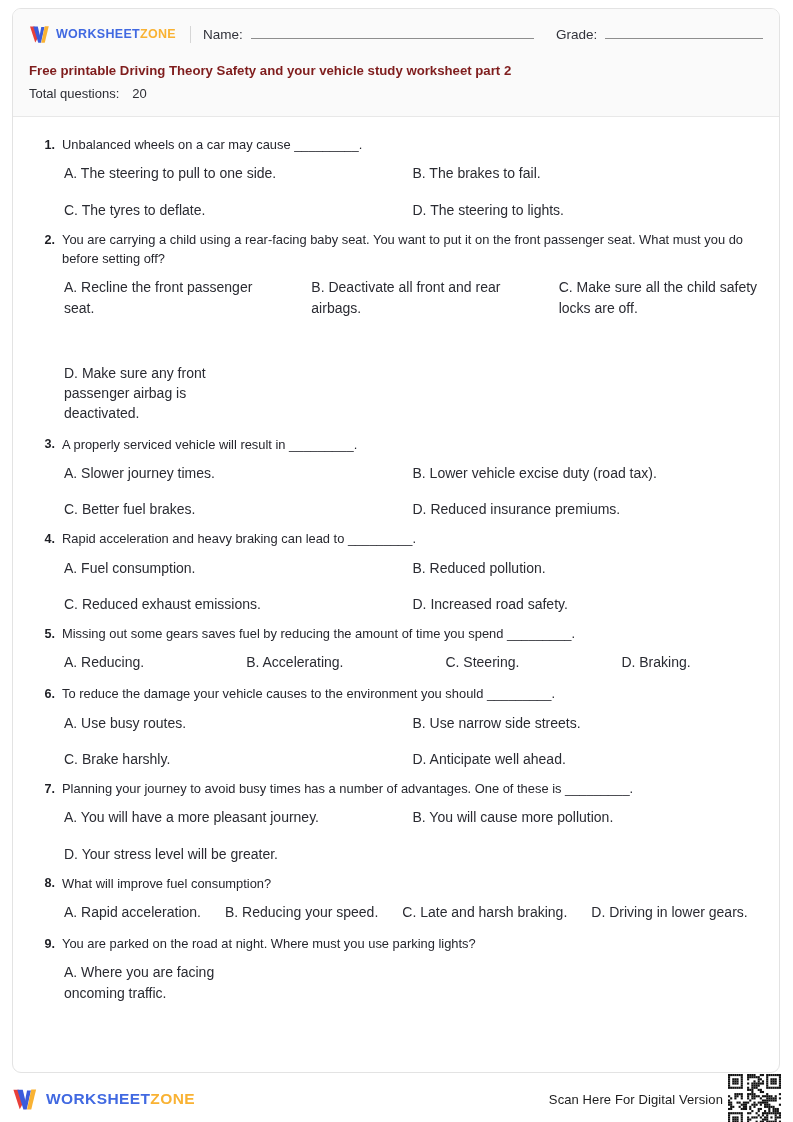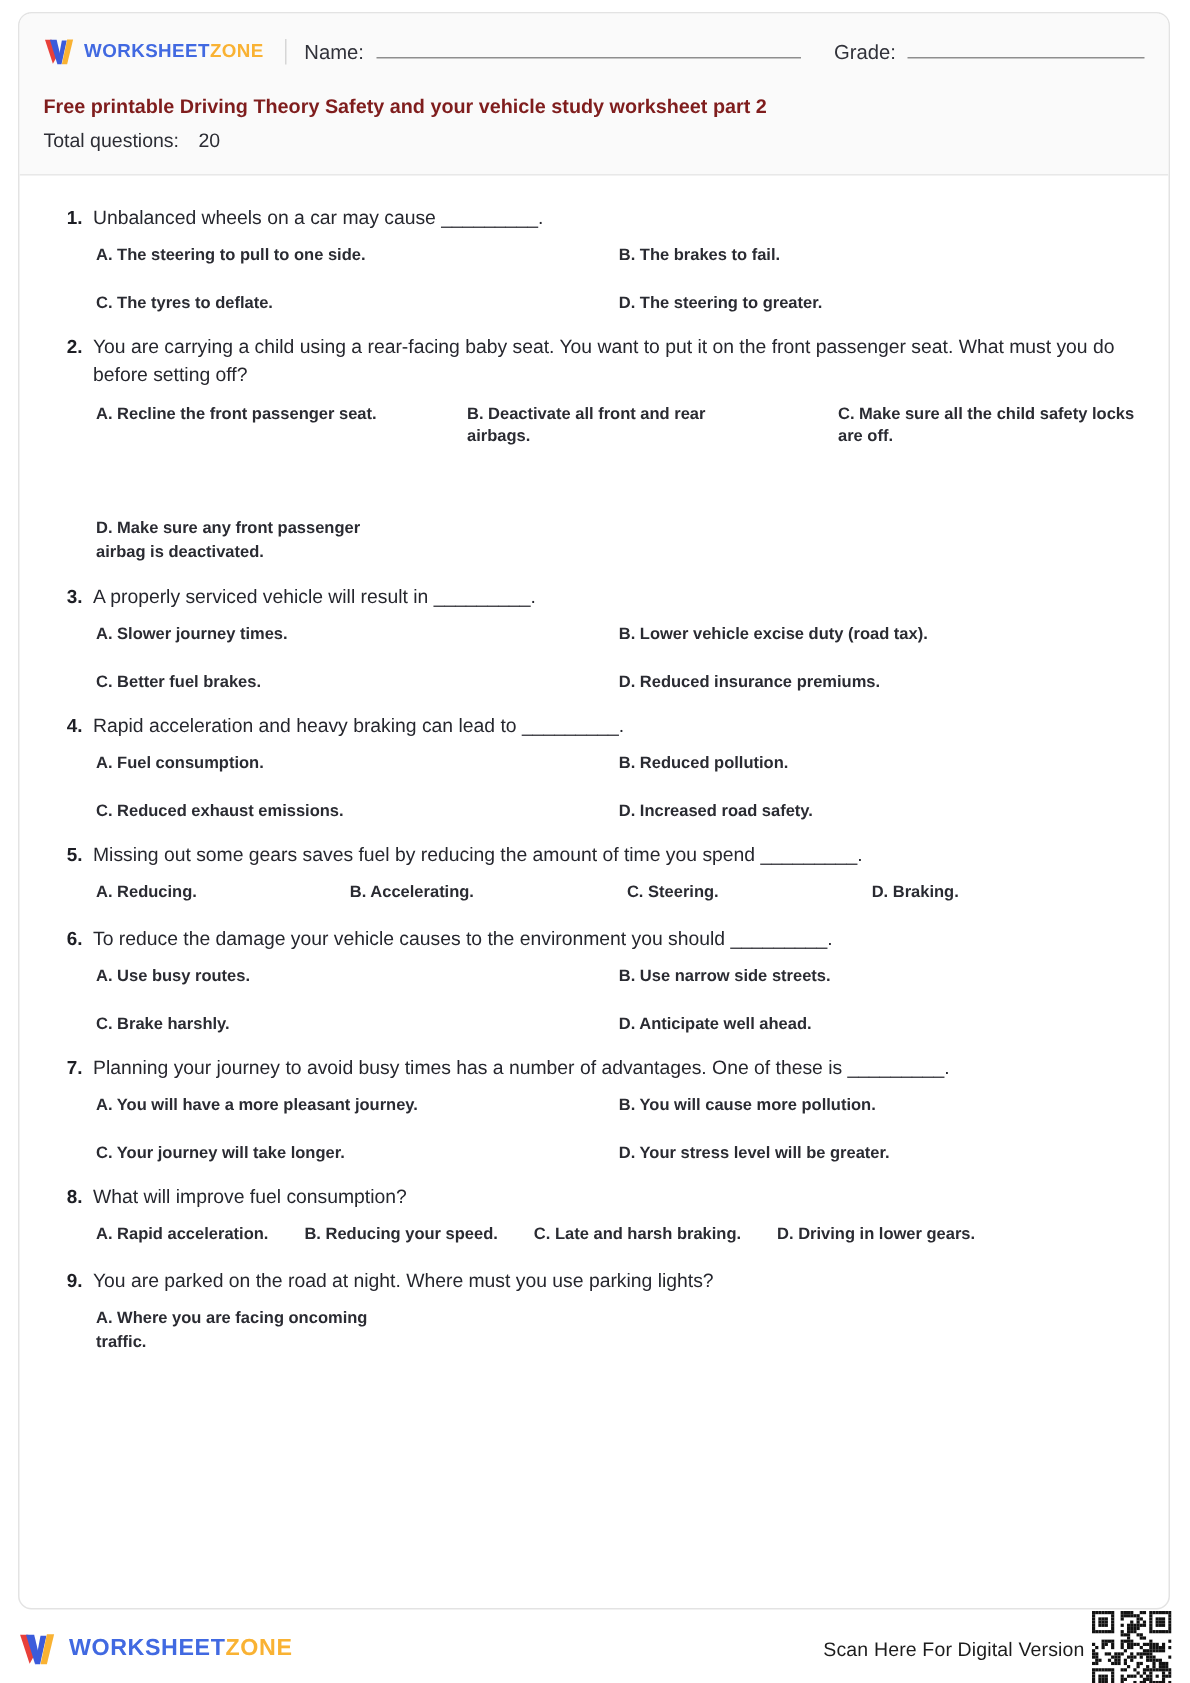--- a/index.html
+++ b/index.html
@@ -170,25 +170,24 @@
   }
 
   .opts-4 {
     display: flex;
     flex-wrap: nowrap;
     white-space: nowrap;
   }
   .opts-4 .opt { flex: 0 0 auto; }
 
   .opt {
-    font-size: 11px;
+    font-size: 14px;
     color: #2a2b32;
     line-height: 1.45;
     padding-left: 2px;
-    font-weight: bold;
   }
 
   
   .footer {
     position: absolute;
     left: 12px;
     right: 12px;
     top: 1082px;
     height: 34px;
     display: flex;
@@ -270,21 +269,21 @@
     <div class="body" id="questions-list">
         <div class="q" style="margin-bottom: 10px;">
           <div class="q-head">
             <span class="q-num">1.</span>
             <span class="q-text">Unbalanced wheels on a car may cause _________.</span>
           </div>
           <div class="opts opts-2">
             <div class="opt">A. The steering to pull to one side.</div>
             <div class="opt">B. The brakes to fail.</div>
             <div class="opt">C. The tyres to deflate.</div>
-            <div class="opt">D. The steering to greater.</div>
+            <div class="opt">D. The steering to lights.</div>
           </div>
         </div>
         <div class="q" style="margin-bottom: 11px;">
           <div class="q-head">
             <span class="q-num">2.</span>
             <span class="q-text">You are carrying a child using a rear-facing baby seat. You want to put it on the front passenger seat. What must you do before setting off?</span>
           </div>
           <div class="opts opts-1">
             <div class="opt">A. Recline the front passenger seat.</div>
             <div class="opt">B. Deactivate all front and rear airbags.</div>
@@ -341,21 +340,20 @@
           </div>
         </div>
         <div class="q" style="margin-bottom: 10px;">
           <div class="q-head">
             <span class="q-num">7.</span>
             <span class="q-text">Planning your journey to avoid busy times has a number of advantages. One of these is _________.</span>
           </div>
           <div class="opts opts-2">
             <div class="opt">A. You will have a more pleasant journey.</div>
             <div class="opt">B. You will cause more pollution.</div>
-            <div class="opt">C. Your journey will take longer.</div>
             <div class="opt">D. Your stress level will be greater.</div>
           </div>
         </div>
         <div class="q" style="margin-bottom: 12px;">
           <div class="q-head">
             <span class="q-num">8.</span>
             <span class="q-text">What will improve fuel consumption?</span>
           </div>
           <div class="opts opts-4">
             <div class="opt" style="margin-right: 22px;">A. Rapid acceleration.</div>

